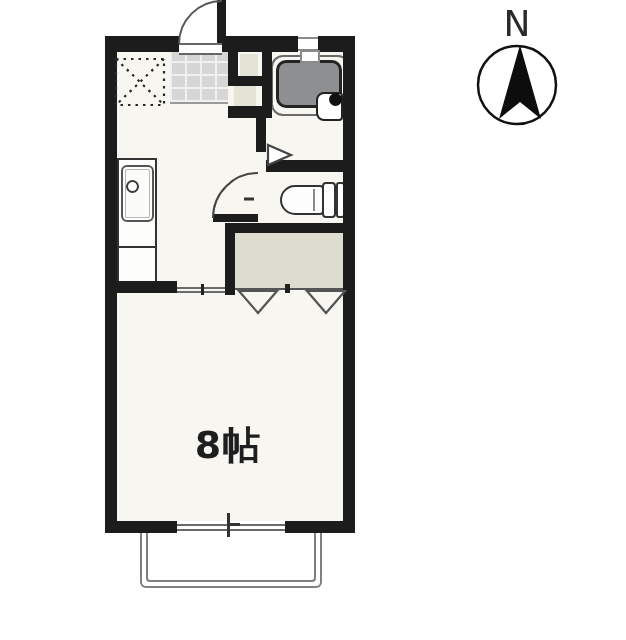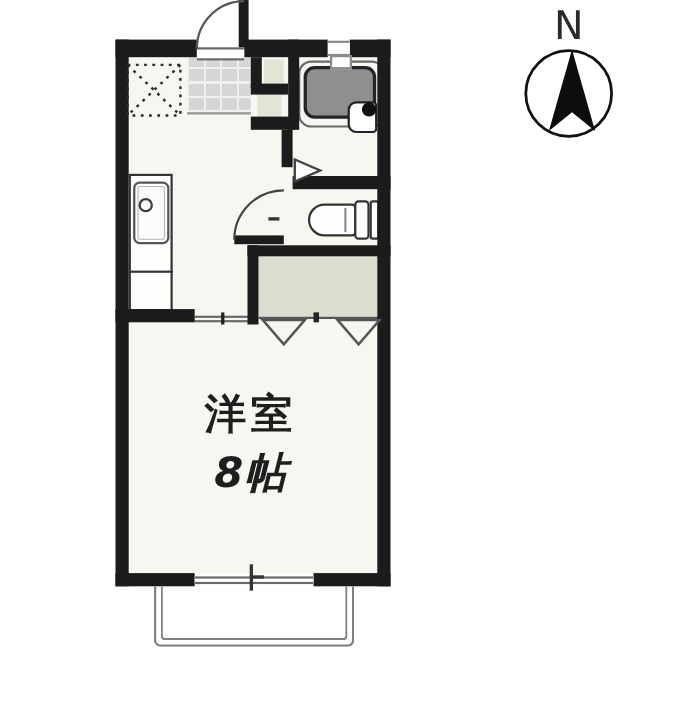--- a/index.html
+++ b/index.html
@@ -59,21 +59,21 @@
   
   .balc-outer{position:absolute;left:140px;top:533px;width:182px;height:55px;box-sizing:border-box;
               border:2px solid var(--balcony_line,#808080);border-top:none;border-radius:0 0 6px 6px;}
   .balc-inner{position:absolute;left:146px;top:533px;width:170px;height:49px;box-sizing:border-box;
               border:2px solid var(--balcony_line,#808080);border-top:none;border-radius:0 0 4px 4px;}
 
   
   .room-label{position:absolute;left:112px;width:232px;text-align:center;color:#1e1e1e;
               font-size:38px;font-weight:600;line-height:1;letter-spacing:4px;}
   .lbl-name{top:357px;}
-  .lbl-size{top:411px;letter-spacing:1px;font-style:italic;}
+  .lbl-size{top:426px;letter-spacing:1px;}
   .north-label{position:absolute;left:481px;top:3px;width:72px;text-align:center;
                font-size:36px;color:#2a2a2a;font-weight:400;}
   svg.overlay{position:absolute;left:0;top:0;pointer-events:none;}
 </style>
 </head>
 <body>
 
 <div class="canvas">
 
   <div class="floor"></div>
@@ -128,21 +128,20 @@
   <div class="threshold"></div>
   <div class="win-top"></div>
   <div class="win-tab"></div>
   <div class="win-bottom"></div>
   <div class="win-tick-v"></div>
   <div class="win-tick-h"></div>
 
   <div class="balc-outer"></div>
   <div class="balc-inner"></div>
 
-  <div class="room-label lbl-name">洋室</div>
   <div class="room-label lbl-size">8帖</div>
   <div class="north-label">N</div>
 
   <svg class="overlay" width="626" height="640" viewBox="0 0 626 640">
     <g>
       <path d="M 179,44 A 43,43 0 0 1 222,1" fill="none" stroke="#555" stroke-width="2"></path>
     </g>
     <g>
       <rect x="116" y="59" width="48" height="46" fill="none" stroke="#2a2a2a" stroke-width="2.2" stroke-dasharray="2.5,5"></rect>
       <line x1="116" y1="59" x2="164" y2="105" stroke="#2a2a2a" stroke-width="2.2" stroke-dasharray="2.5,5"></line>

